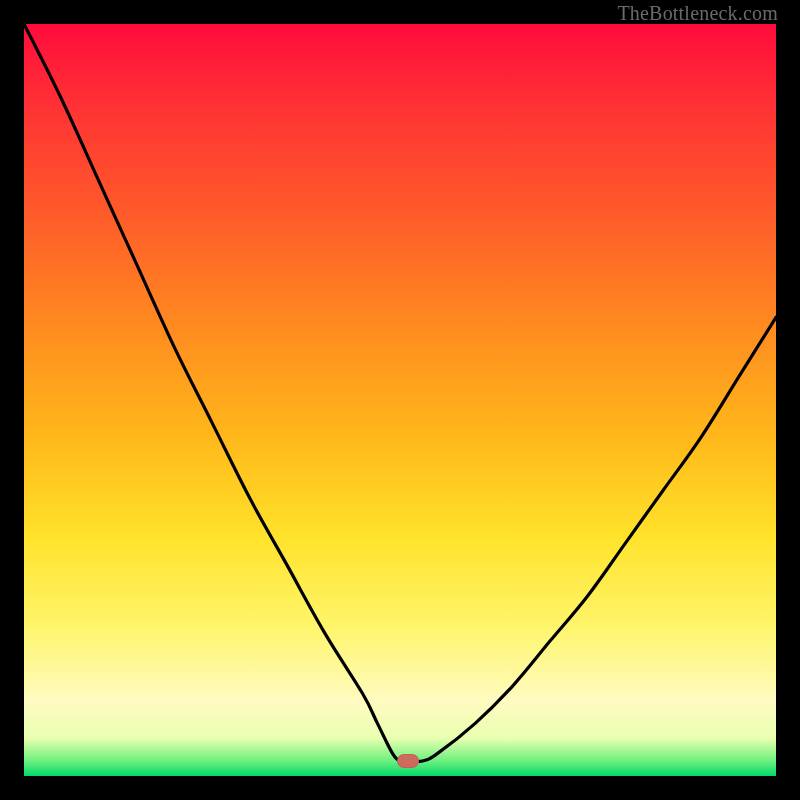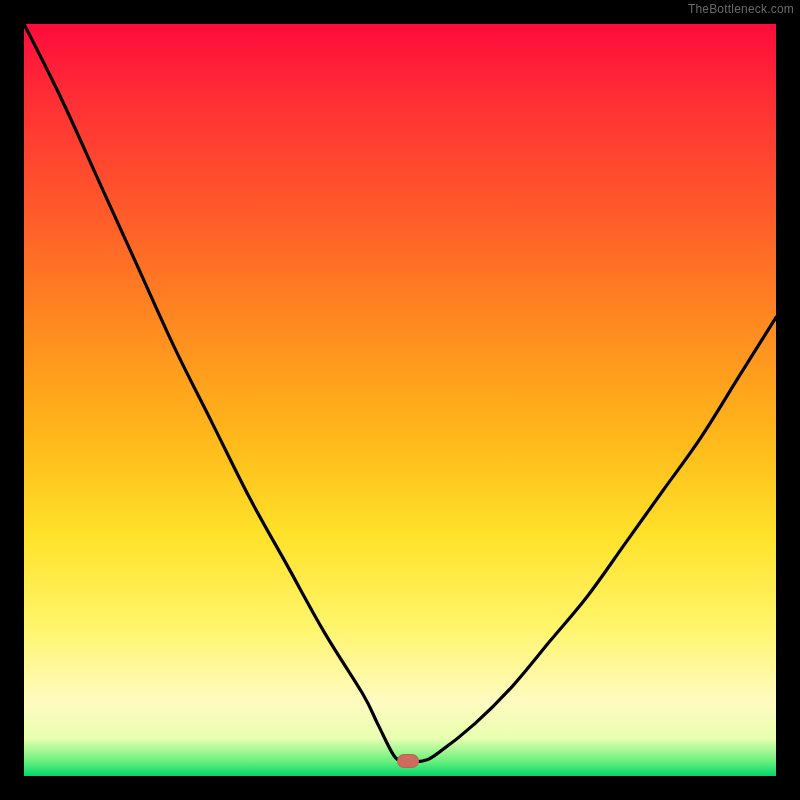--- a/index.html
+++ b/index.html
@@ -52,25 +52,26 @@
     width: 22px;
     height: 14px;
     border-radius: 7px;
     background: #cf6a5e;
     transform: translate(-50%, -50%);
     box-shadow: inset 0 0 0 1px rgba(0,0,0,0.08);
   }
   .watermark {
     position: absolute;
     top: 2px;
-    right: 6px;
+    right: 22px;
     color: #6a6a6a;
-    font-size: 12px;
+    font-size: 20px;
     letter-spacing: 0.2px;
     user-select: none;
+    font-family: Liberation Serif, serif;
   }
 </style>
 </head>
 <body>
 
 <div class="stage">
 
   <div class="plot-area">
 
     <svg class="curve" viewBox="0 0 752 752" preserveAspectRatio="none">

